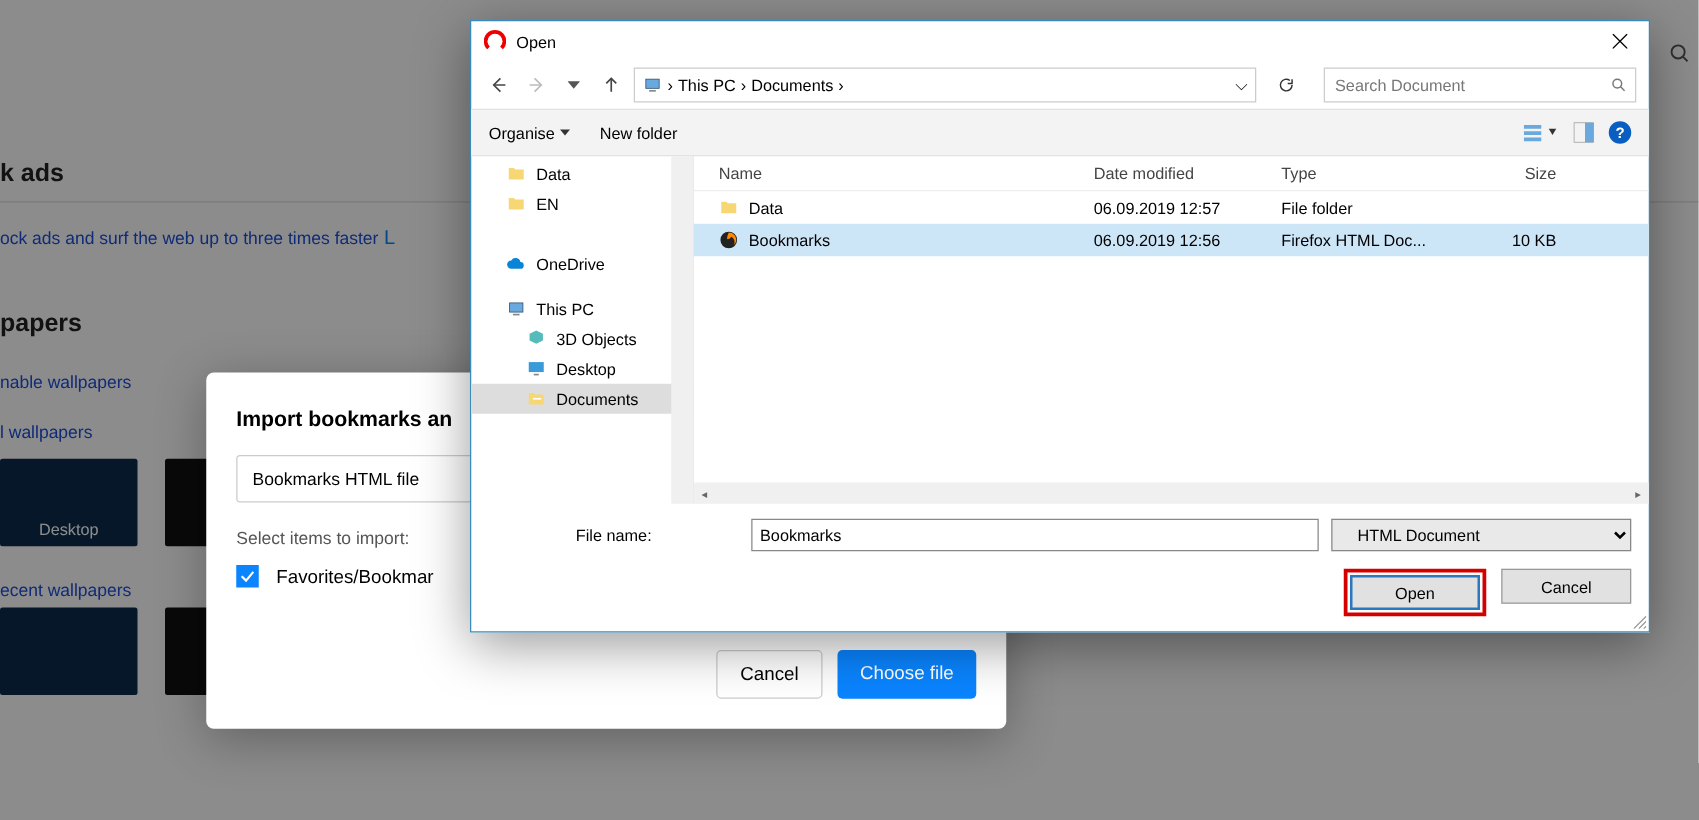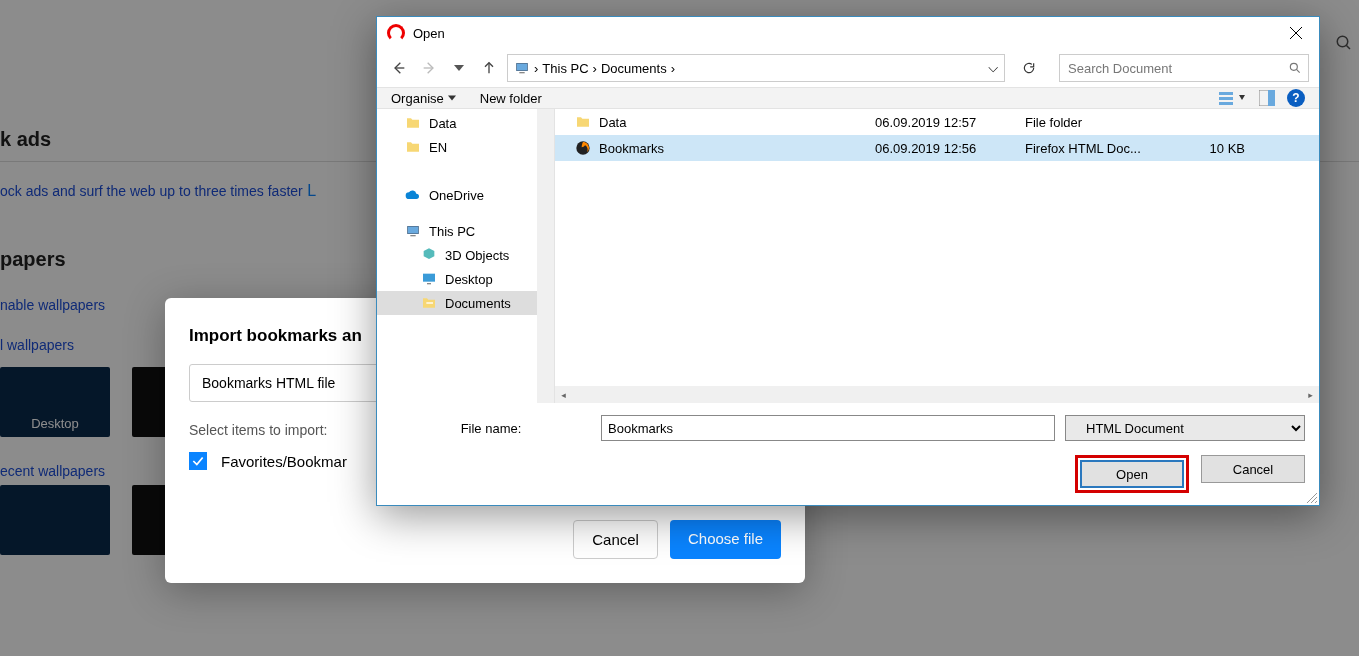--- a/index.html
+++ b/index.html
@@ -35,21 +35,21 @@
 
 .navrow { display:flex; align-items:center; gap:6px; height:38px; padding:0 10px; }
 .navrow .navbtn { width:24px; height:24px; display:flex; align-items:center; justify-content:center; cursor:pointer; color:#555; }
 .navrow .navbtn.disabled { color:#bbb; }
 .breadcrumb { flex:1; height:28px; border:1px solid #ccc; display:flex; align-items:center; padding:0 6px; font-size:13px; gap:4px; }
 .crumb { display:flex; align-items:center; gap:4px; }
 .refresh { width:28px; height:28px; display:flex; align-items:center; justify-content:center; margin-left:4px; cursor:pointer; }
 .search { width:250px; height:28px; border:1px solid #ccc; margin-left:10px; display:flex; align-items:center; padding:0 8px; font-size:13px; color:#777; position:relative; }
 .search .mag { position:absolute; right:6px; }
 
-.toolbar { height:22px; background:#f3f3f3; border-top:1px solid #e3e3e3; border-bottom:1px solid #e3e3e3; display:flex; align-items:center; padding:0 14px; gap:24px; }
+.toolbar { height:38px; background:#f3f3f3; border-top:1px solid #e3e3e3; border-bottom:1px solid #e3e3e3; display:flex; align-items:center; padding:0 14px; gap:24px; }
 .toolbar .tb { font-size:13px; cursor:pointer; display:flex; align-items:center; gap:4px; }
 .toolbar .right { margin-left:auto; display:flex; align-items:center; gap:12px; }
 .toolbar .q { width:18px; height:18px; border-radius:50%; background:#0a5ec1; color:#fff; display:flex; align-items:center; justify-content:center; font-size:12px; font-weight:bold; }
 
 .body { flex:1; display:flex; min-height:0; }
 .tree { width:178px; border-right:1px solid #e3e3e3; padding:2px 0; font-size:13px; overflow:hidden; position:relative; }
 .tree .item { padding:4px 0 4px 28px; display:flex; align-items:center; gap:8px; cursor:pointer; }
 .tree .item.indent { padding-left:44px; }
 .tree .item.sel { background:#ddd; }
 .tree .ficon { width:16px; height:16px; }
@@ -297,20 +297,26 @@
             <span>Documents</span>
           </div>
         </div>
       <div class="scrollv">
         <div class="arr" style="top:0">▴</div>
         <div class="thumb"></div>
         <div class="arr" style="bottom:0">▾</div>
       </div>
     </div>
     <div class="list">
+      <div class="hdr">
+        <div class="col-n">Name</div>
+        <div class="col-d">Date modified</div>
+        <div class="col-t">Type</div>
+        <div class="col-s">Size</div>
+      </div>
       <div id="file-rows">
           <div class="row">
             <div class="col-n">
               <span>
                 <svg width="16" height="16" viewBox="0 0 24 24">
                   <path fill="#f7d774" d="M3 5h6l2 2h10v12H3z"></path>
                 </svg>
               </span>
               <span>Data</span>
             </div>

